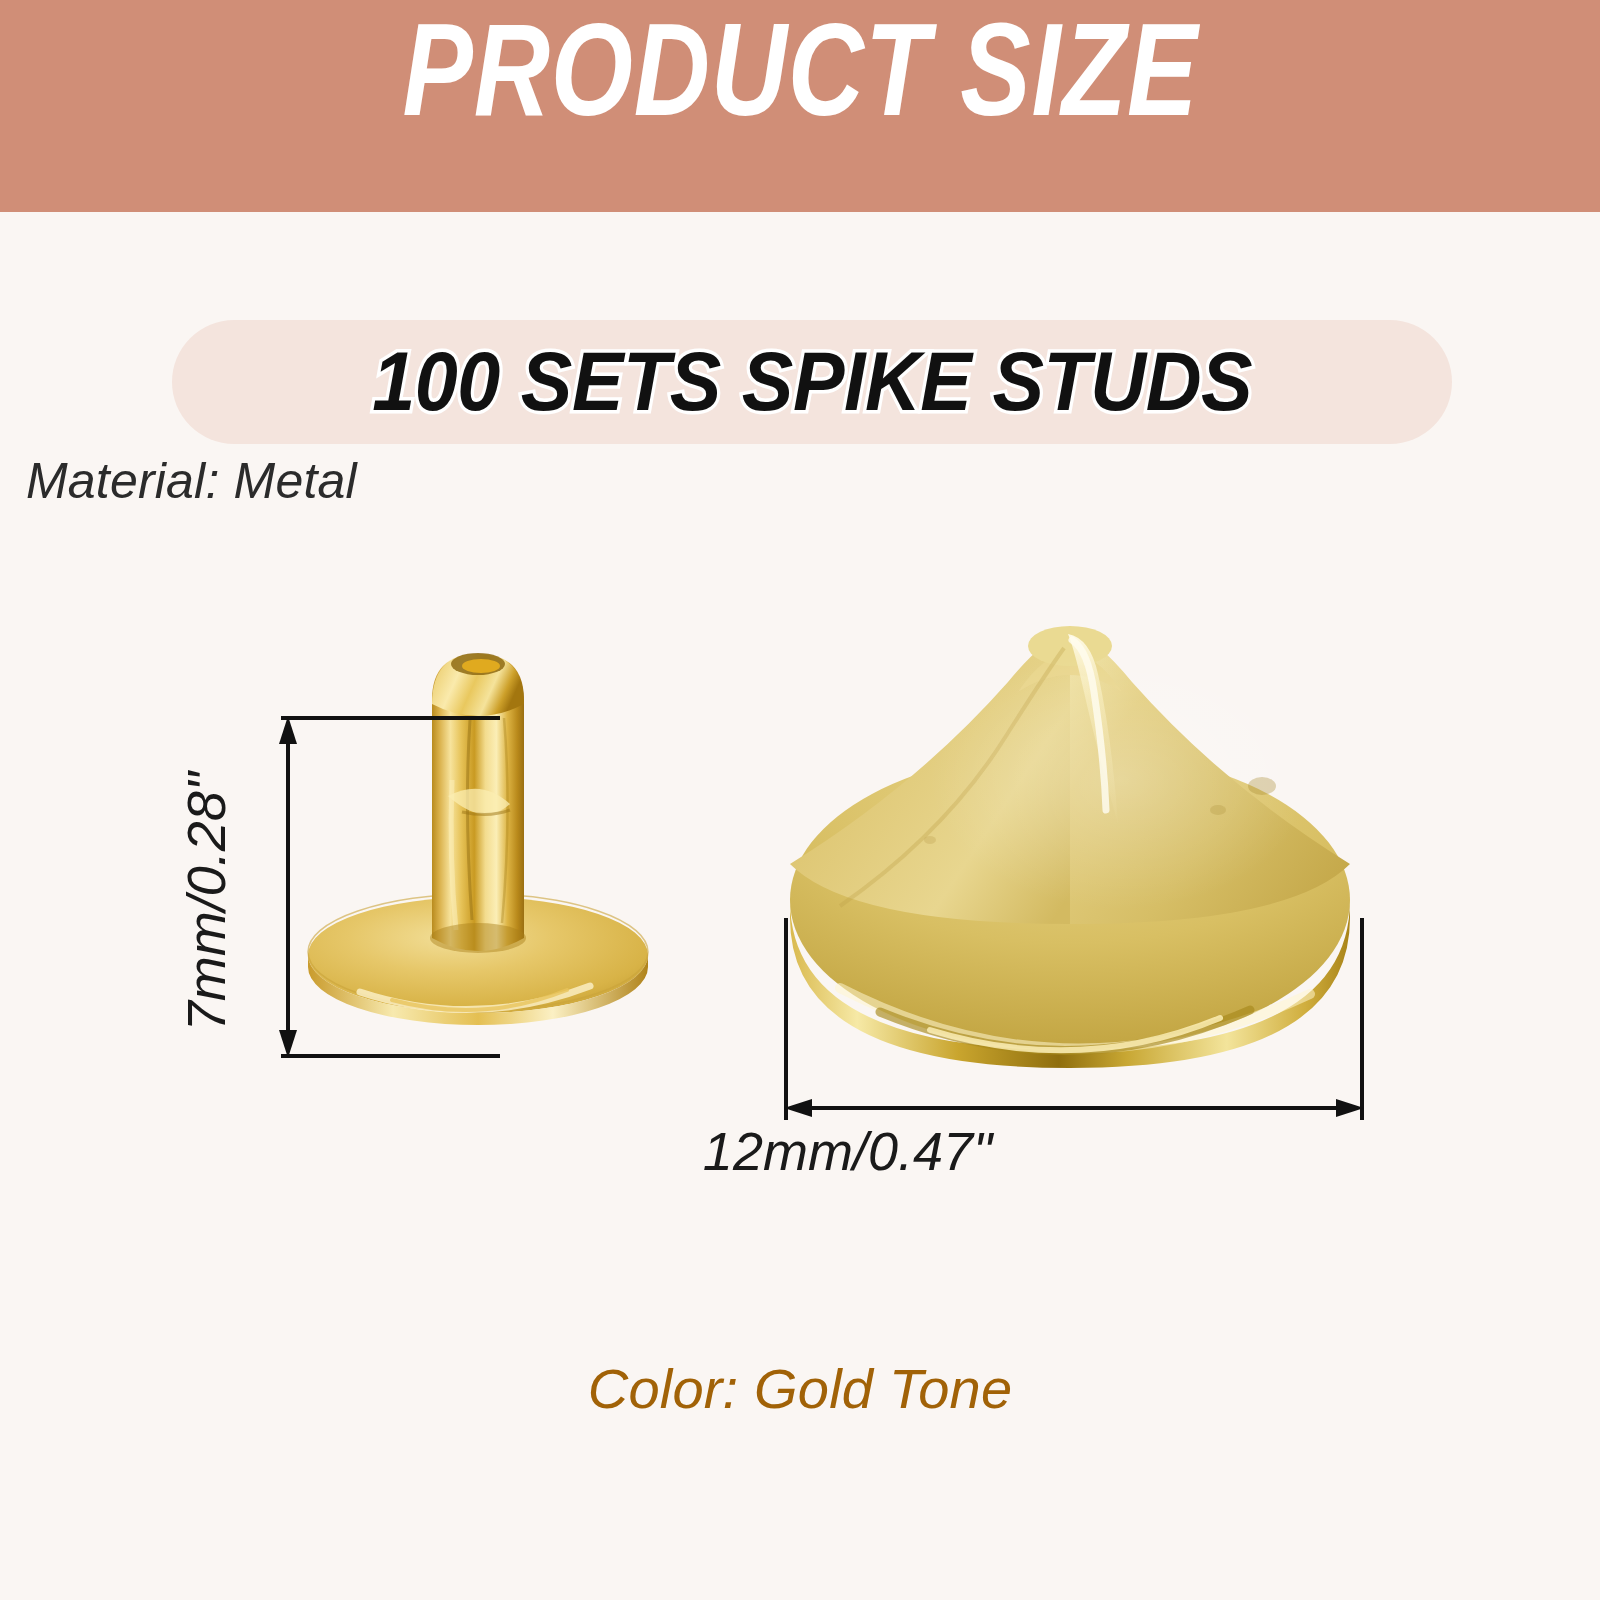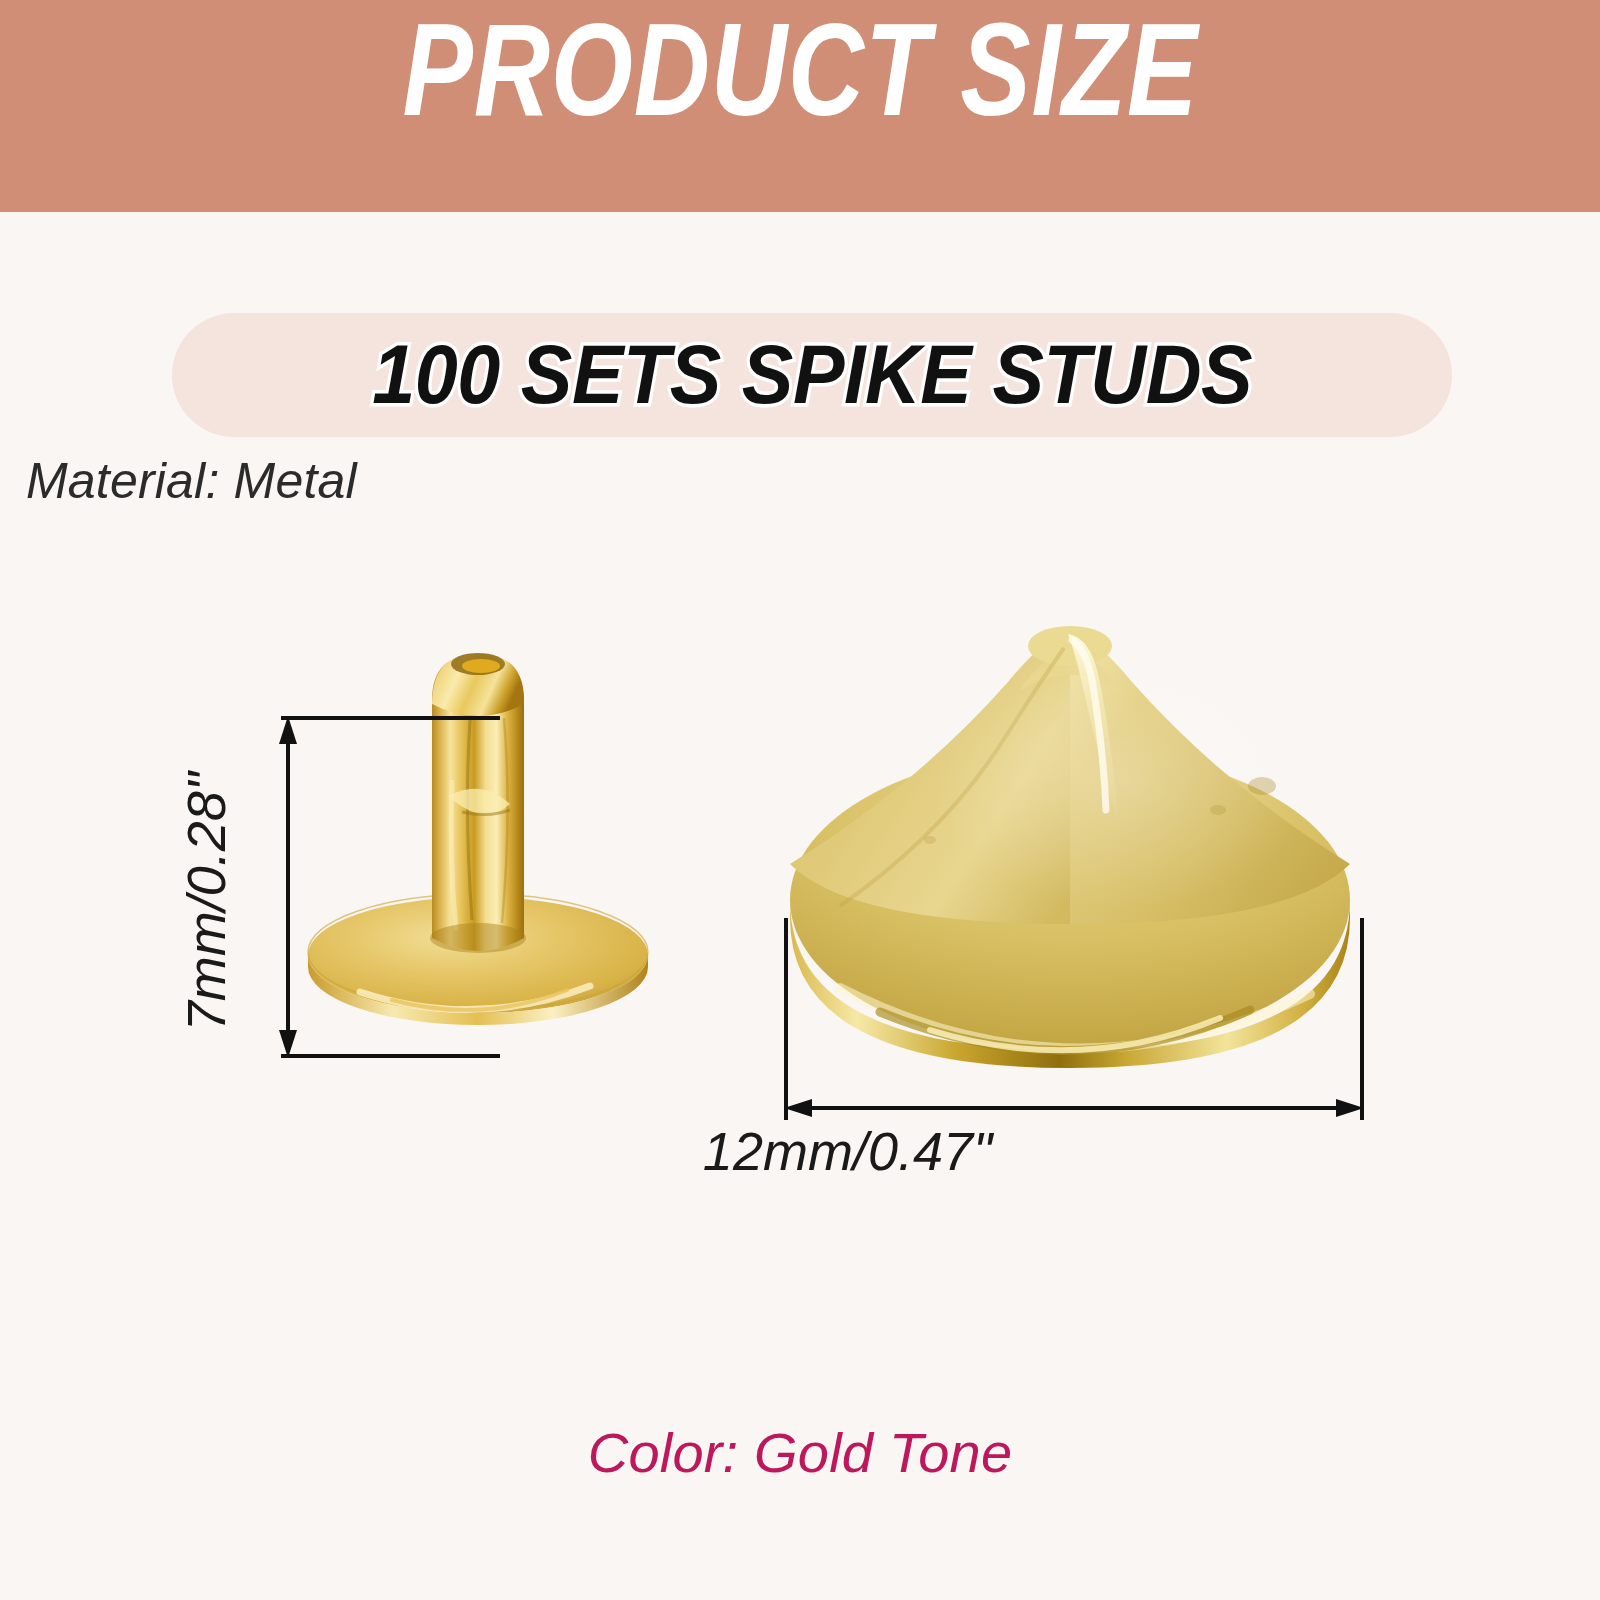--- a/index.html
+++ b/index.html
@@ -39,21 +39,21 @@
     transform-origin: center center;
     white-space: nowrap;
     line-height: 1;
     margin-top: 4px;
   }
 
   
   .pill {
     position: absolute;
     left: 172px;
-    top: 313px;
+    top: 320px;
     width: 1280px;
     height: 124px;
     background: #F4E4DD;
     border-radius: 62px;
     display: flex;
     align-items: center;
     justify-content: center;
   }
   .pill-title {
     font-family: "Liberation Sans", sans-serif;
@@ -82,28 +82,28 @@
     font-weight: 400;
     color: #2B2B2B;
     letter-spacing: 0.2px;
     margin-left: 26px;
   }
 
   
   .color-line {
     position: absolute;
     left: 0;
-    top: 1420px;
+    top: 1356px;
     width: 1600px;
     text-align: center;
     font-family: "Liberation Sans", sans-serif;
     font-size: 56px;
     font-style: italic;
     font-weight: 400;
-    color: #be185d;
+    color: #a16207;
     letter-spacing: 0.2px;
   }
 
   
   .stage {
     position: absolute;
     left: 0;
     top: 600px;
     width: 1600px;
     height: 620px;

